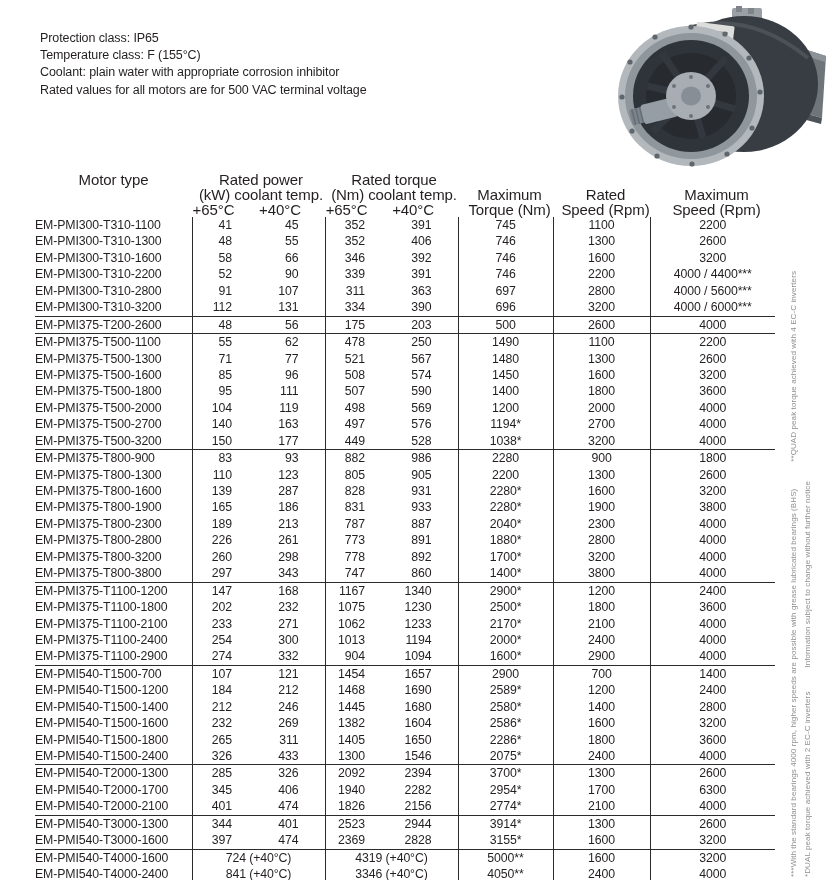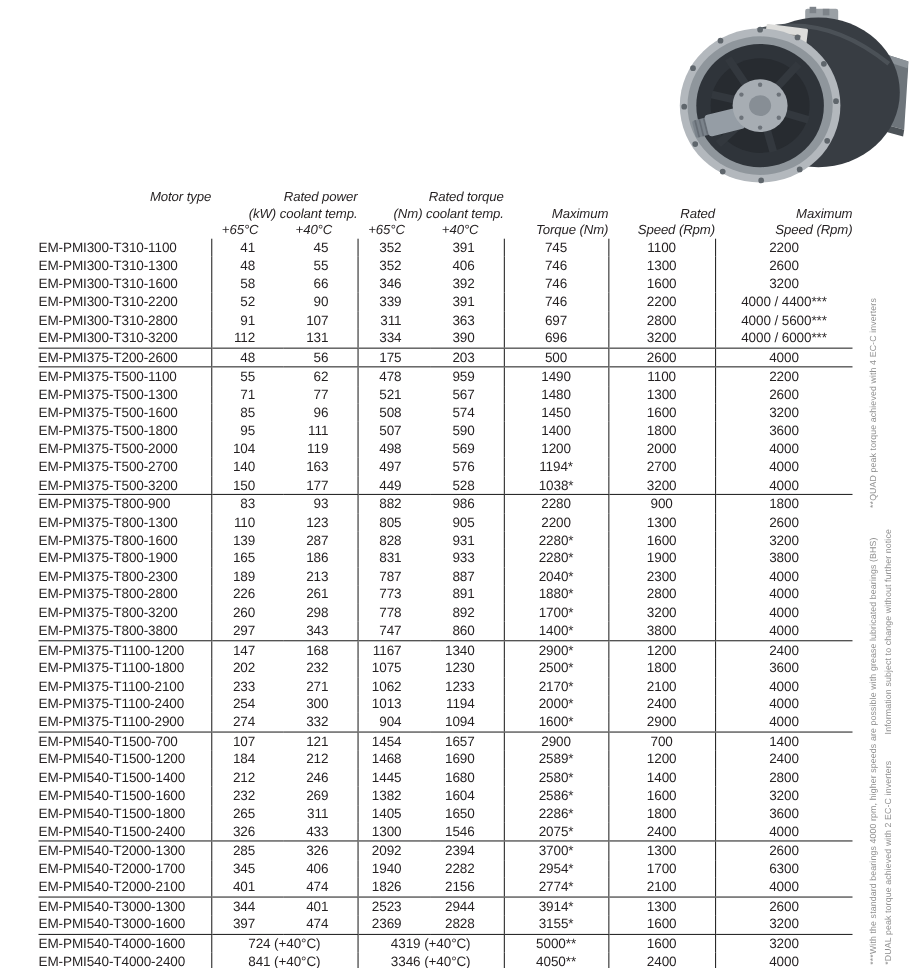--- a/index.html
+++ b/index.html
@@ -11,21 +11,21 @@
   .info-block { position:absolute; left:40px; top:30px; font-size:12.5px; line-height:17.2px; letter-spacing:-0.1px; }
   
   .motor-illustration { position:absolute; left:596px; top:6px; width:230px; height:164px; }
   
   table.spec-table {
     position:absolute; left:35px; top:172px; width:740px;
     border-collapse:collapse; table-layout:fixed;
     font-size:12.3px; letter-spacing:-0.1px;
   }
   .spec-table th, .spec-table td { padding:0; font-weight:normal; margin:0; }
-  .spec-table thead th { line-height:15px; height:15px; text-align:right; vertical-align:top; font-size:12px;font-style:italic; }
+  .spec-table thead th { line-height:15px; height:15px; text-align:center; vertical-align:top; font-size:15px; }
   th.h-motor { vertical-align:top; }
   th.h-group { padding-left:5px; }
   th.h-temp  { text-align:right; padding-right:23px; }
   th.h-tall  { vertical-align:bottom; padding-left:8px; }
   th.h-tall div { line-height:15px; }
   .spec-table tbody td { height:16.45px; line-height:16.4px; vertical-align:middle; }
   .bl { border-left:1px solid #2b2b2b; }
   tr.group-end td { border-bottom:1px solid #2b2b2b; }
   td.c-type   { text-align:left; white-space:nowrap;margin-left:20px; }
   td.c-num    { text-align:right; padding-right:26px; }
@@ -38,20 +38,26 @@
     font-size:8px; line-height:10px; color:#8f8f8f; white-space:nowrap; letter-spacing:0.1px;
   }
   .vnote-a { left:789px; top:877px; width:606px; }
   .vnote-b { left:803px; top:877px; width:396px; }
 </style>
 </head>
 <body>
 
 <div class="page">
 
+  <div class="info-block">
+    <div>Protection class: IP65</div>
+    <div>Temperature class: F (155°C)</div>
+    <div>Coolant: plain water with appropriate corrosion inhibitor</div>
+    <div>Rated values for all motors are for 500 VAC terminal voltage</div>
+  </div>
 
   <div class="motor-illustration">
     <svg width="230" height="164" viewBox="0 0 230 164">
 
       <g>
         <polygon points="186,36 230,50 226,112 182,100" fill="#6e757b"></polygon>
         <polygon points="186,36 230,50 229,56 185,42" fill="#8b9298"></polygon>
         <polygon points="182,100 226,112 225,118 181,106" fill="#4d5358"></polygon>
         <rect x="205" y="60" width="12" height="9" fill="#c3241b" transform="rotate(8 211 64)"></rect>
         <ellipse cx="188" cy="56" rx="8.5" ry="7" fill="#1c1f22"></ellipse>
@@ -234,21 +240,21 @@
           <td class="c-num">203</td>
           <td class="c-center bl">500</td>
           <td class="c-center bl">2600</td>
           <td class="c-center bl">4000</td>
         </tr>
         <tr>
           <td class="c-type">EM-PMI375-T500-1100</td>
           <td class="c-num bl">55</td>
           <td class="c-num">62</td>
           <td class="c-num bl">478</td>
-          <td class="c-num">959</td>
+          <td class="c-num">250</td>
           <td class="c-center bl">1490</td>
           <td class="c-center bl">1100</td>
           <td class="c-center bl">2200</td>
         </tr>
         <tr>
           <td class="c-type">EM-PMI375-T500-1300</td>
           <td class="c-num bl">71</td>
           <td class="c-num">77</td>
           <td class="c-num bl">521</td>
           <td class="c-num">567</td>

